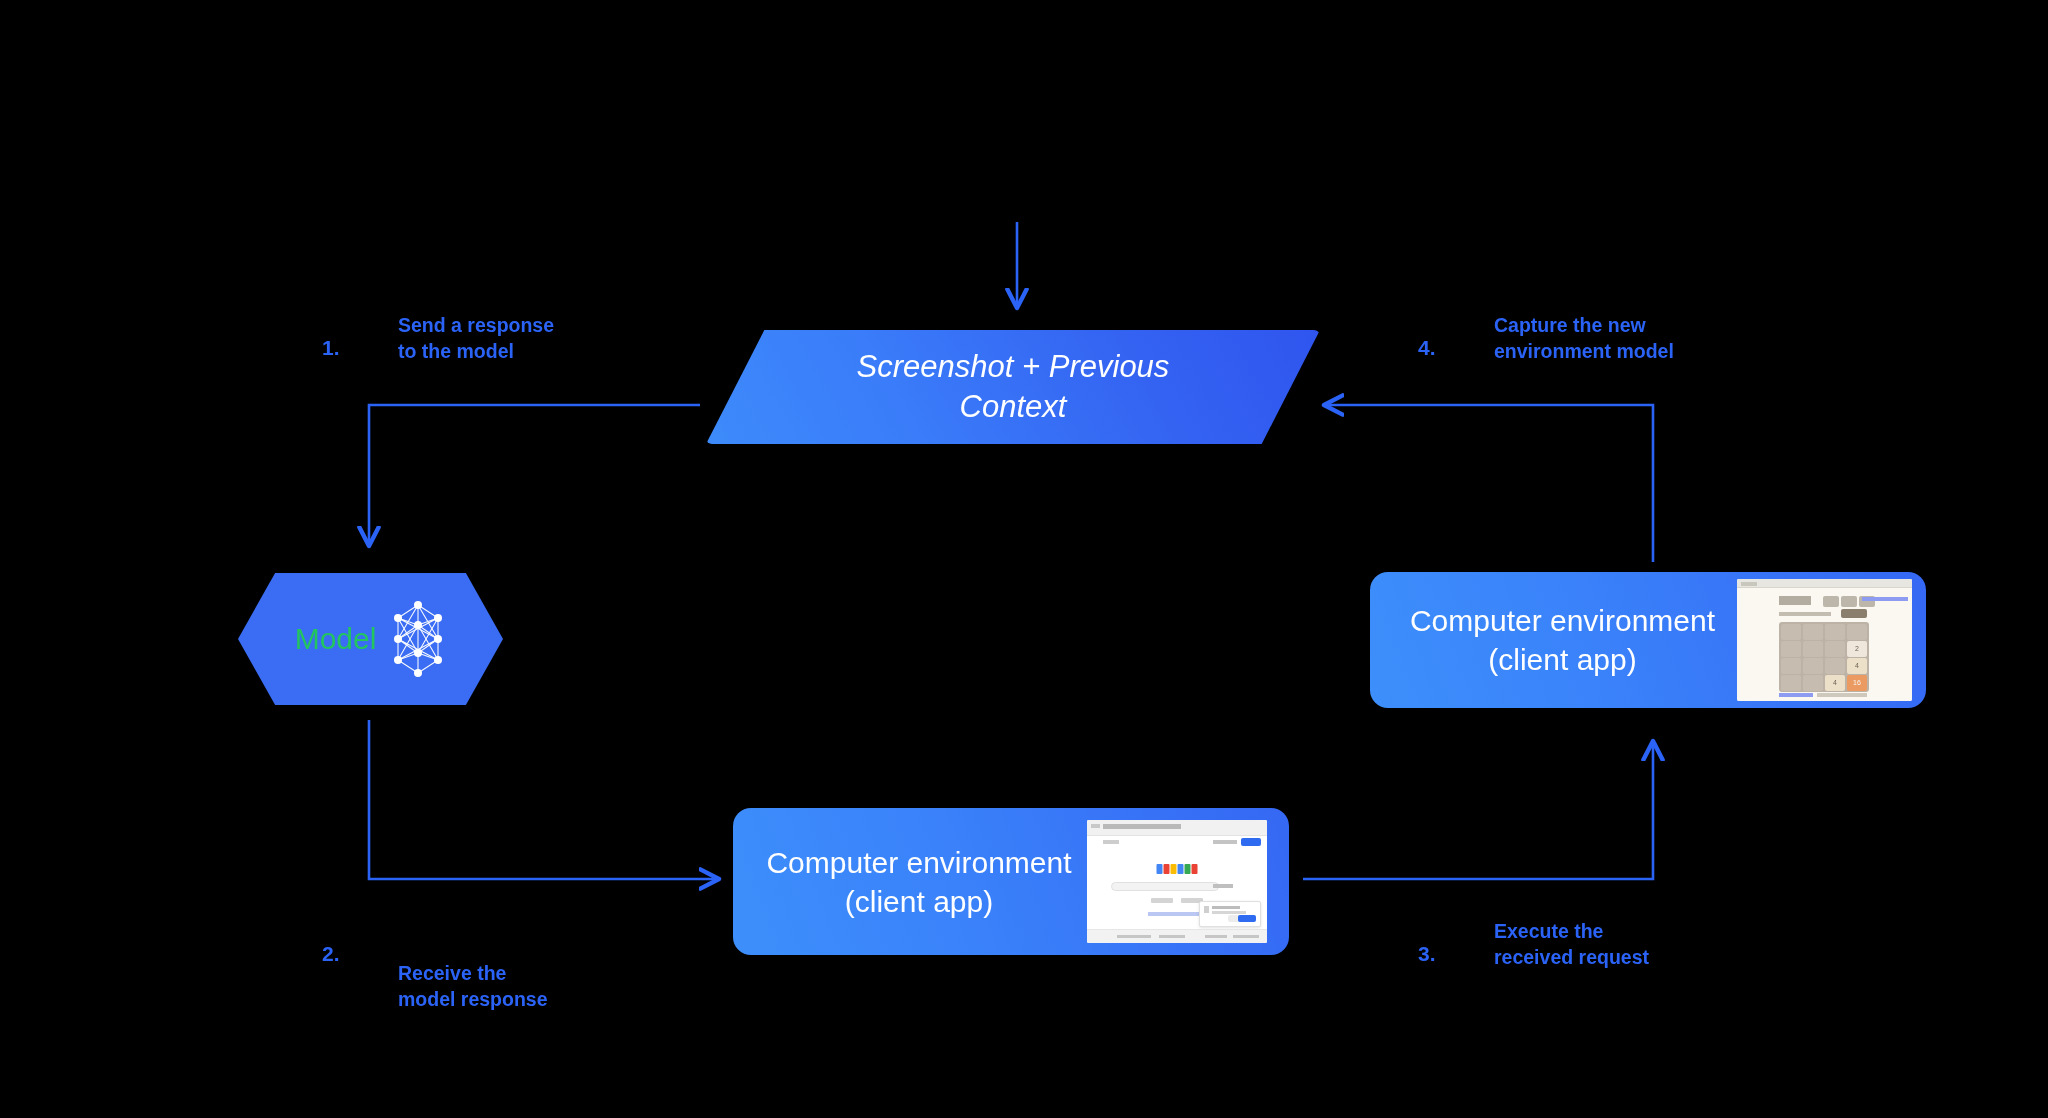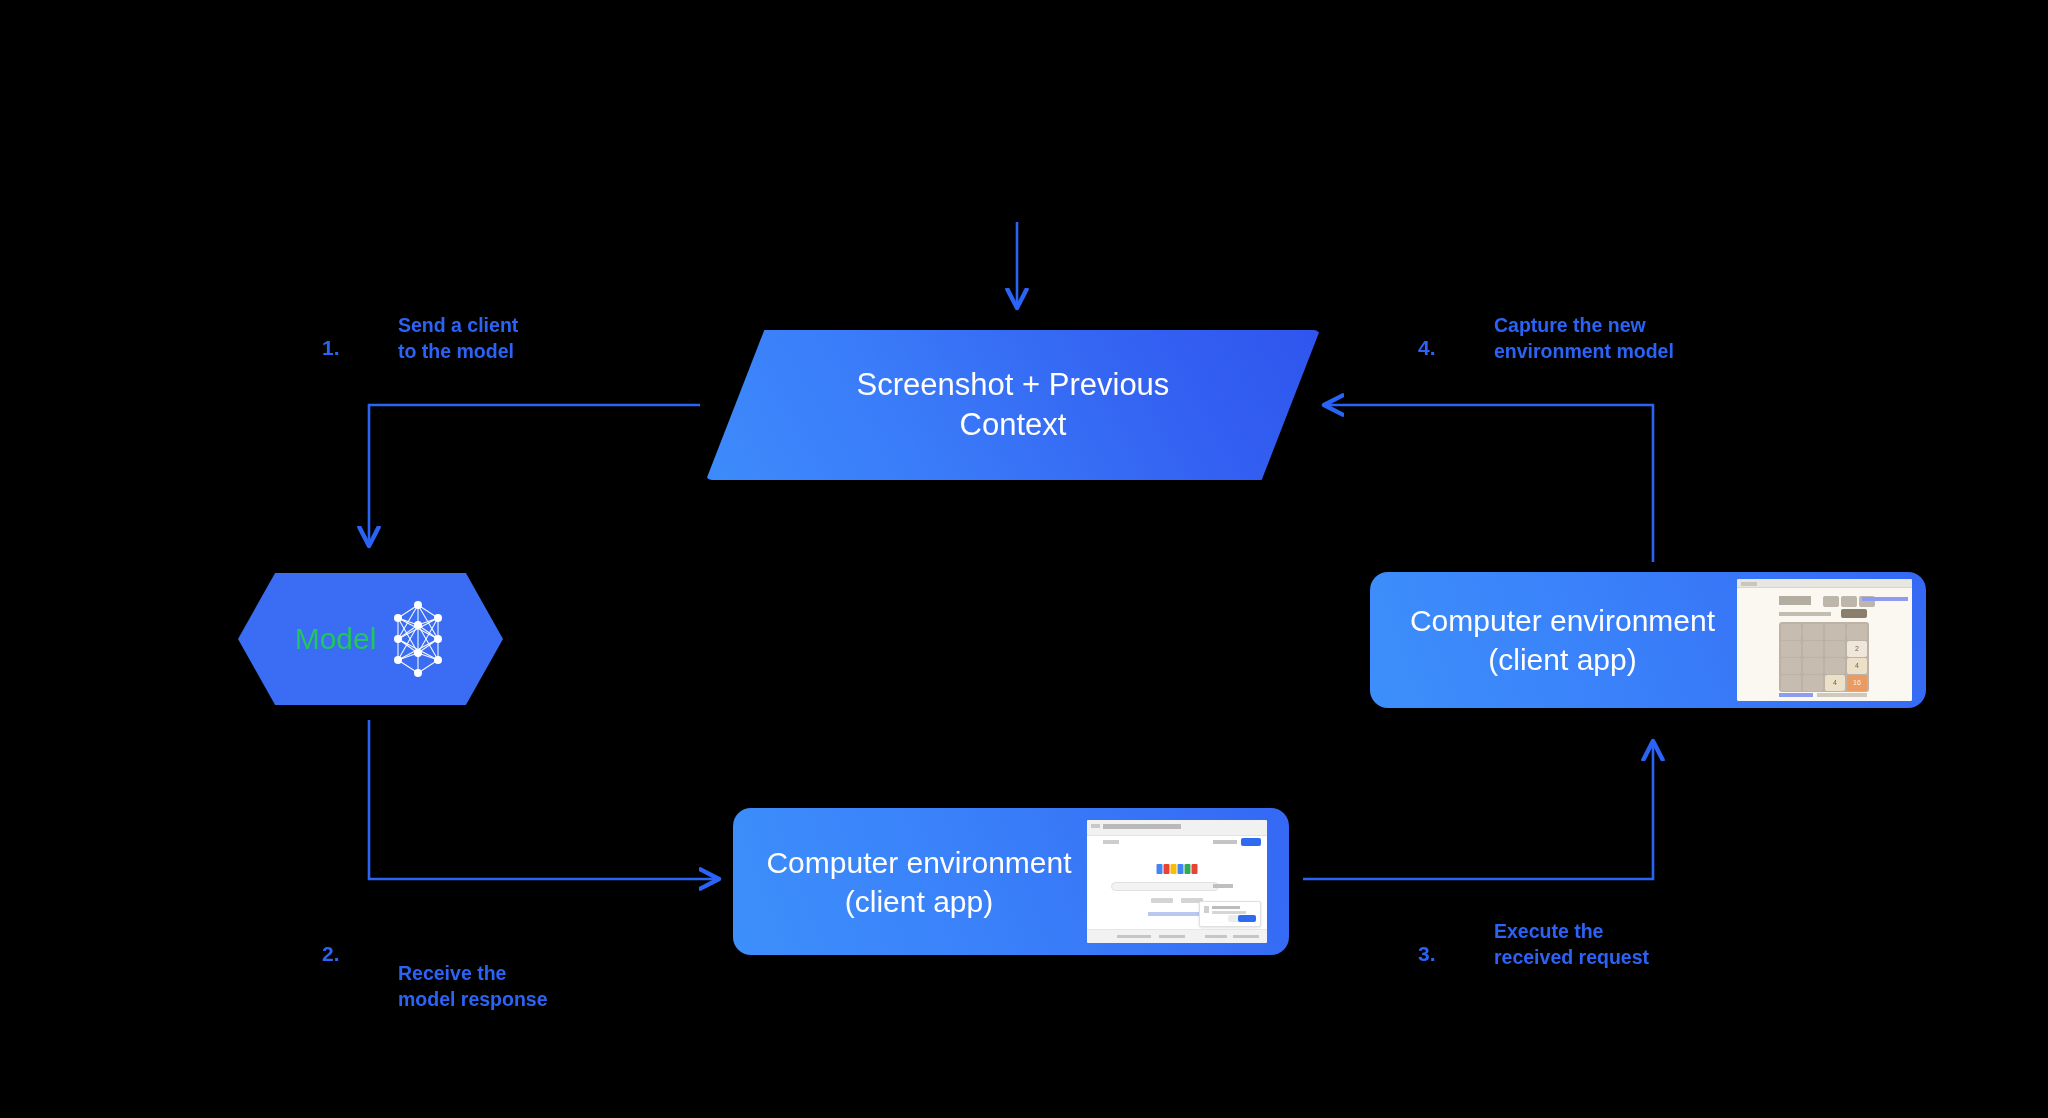--- a/index.html
+++ b/index.html
@@ -21,21 +21,21 @@
     display: flex; align-items: center; justify-content: center;
     color: #2b63f6;
     font-size: 31px;
     letter-spacing: .1px;
   }
 
   
   .para-wrap {
     position: absolute;
     left: 706px; top: 330px;
-    width: 614px; height: 150px;
+    width: 614px; height: 114px; font-style: italic;
   }
   .para-shape {
     position: absolute; inset: 0;
     background: linear-gradient(60deg, #3d8bfb 0%, #3a7cf9 32%, #3463f2 70%, #2f55ee 100%);
     clip-path: polygon(9.5% 0%, 100% 0%, 90.5% 100%, 0% 100%);
     border-radius: 6px;
   }
   .para-label {
     position: absolute; inset: 0;
     display: flex; flex-direction: column;
@@ -280,21 +280,21 @@
         <div class="fl" style="left:30px; width:34px;"></div>
         <div class="fl" style="left:72px; width:26px;"></div>
         <div class="fl" style="right:40px; width:22px;"></div>
         <div class="fl" style="right:8px;  width:26px;"></div>
       </div>
     </div>
   </div>
 
   <div class="step" style="left:322px; top:312px; width:300px; height:70px;">
     <span class="num" style="left:0; top:24px;">1.</span>
-    <span class="txt" style="left: 76px; top: 0px; white-space: pre-line;">Send a client
+    <span class="txt" style="left: 76px; top: 0px; white-space: pre-line;">Send a response
 to the model</span>
   </div>
 
   <div class="step" style="left:322px; top:918px; width:320px; height:70px;">
     <span class="num" style="left:0; top:24px;">2.</span>
     <span class="txt" style="left: 76px; top: 0px; white-space: pre-line; margin-top: 42px;">Receive the
 model response</span>
   </div>
 
   <div class="step" style="left:1418px; top:918px; width:320px; height:70px;">

